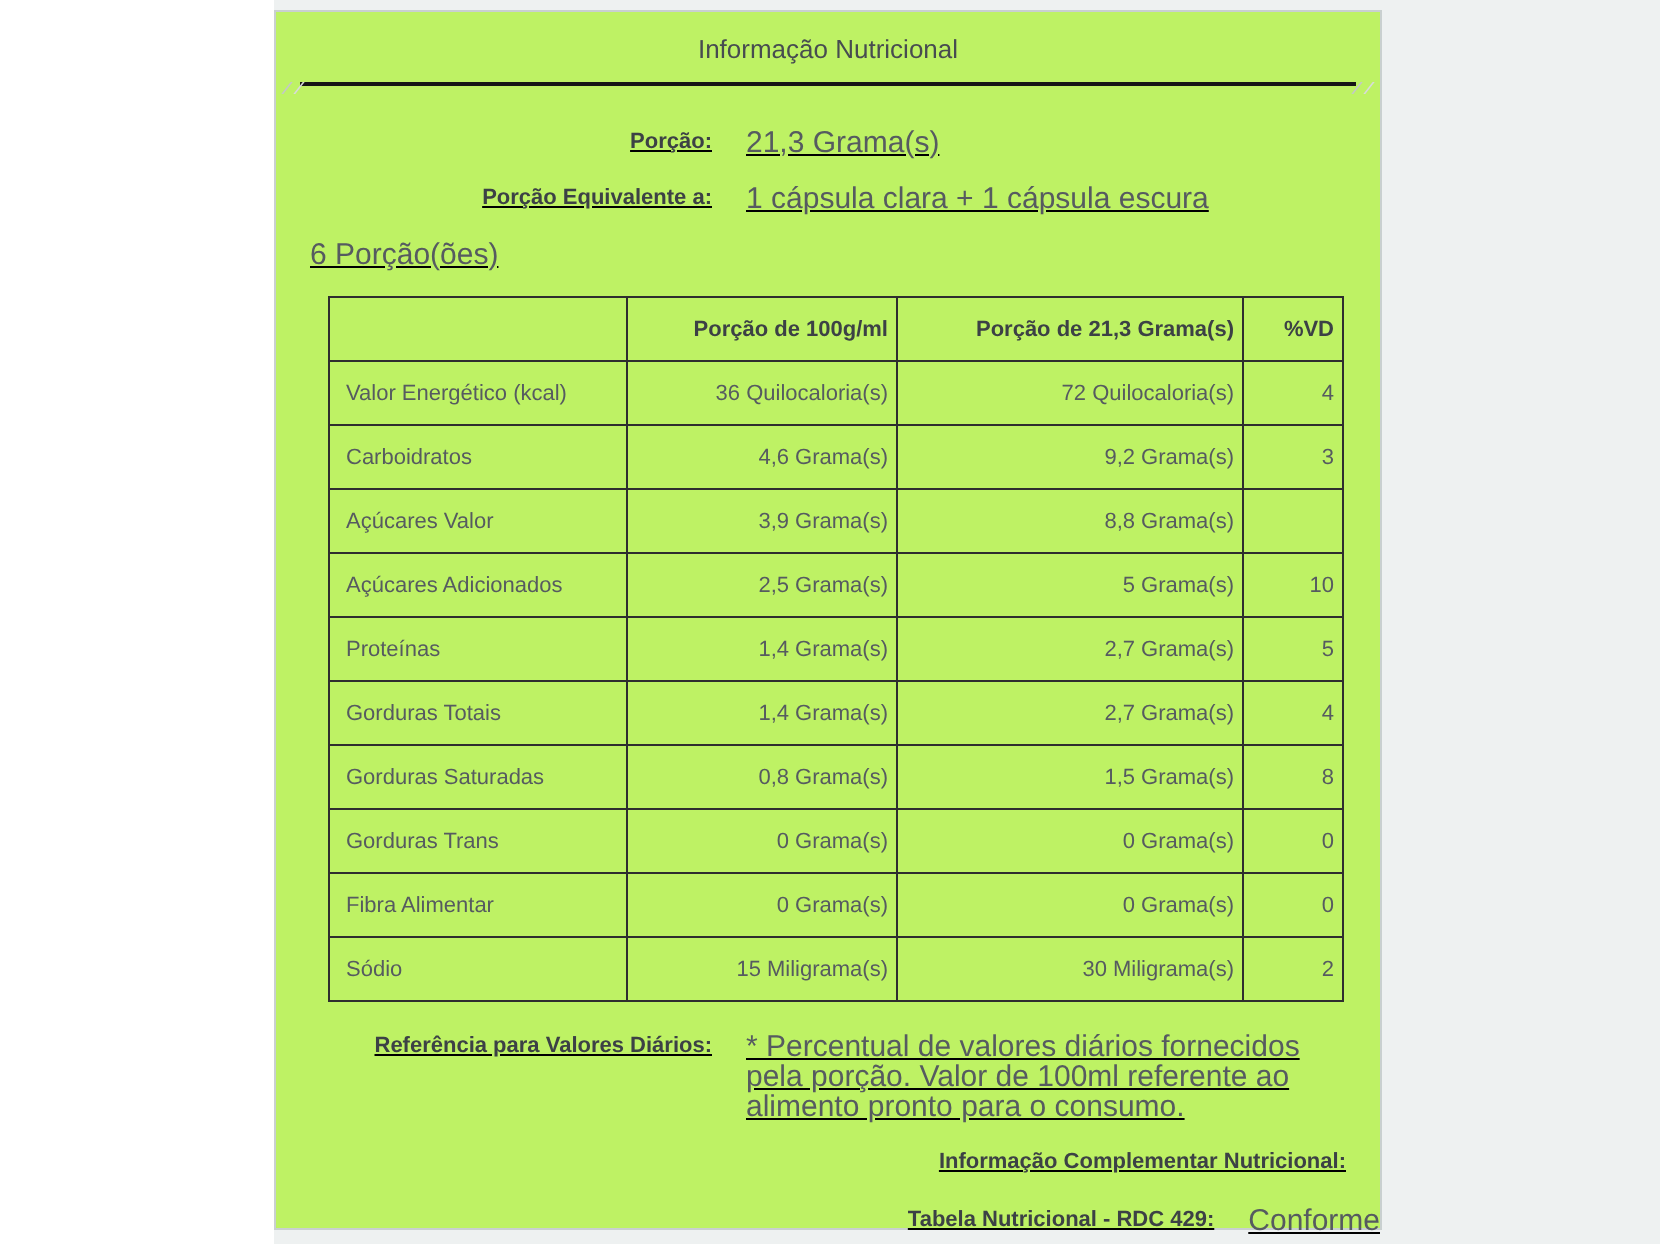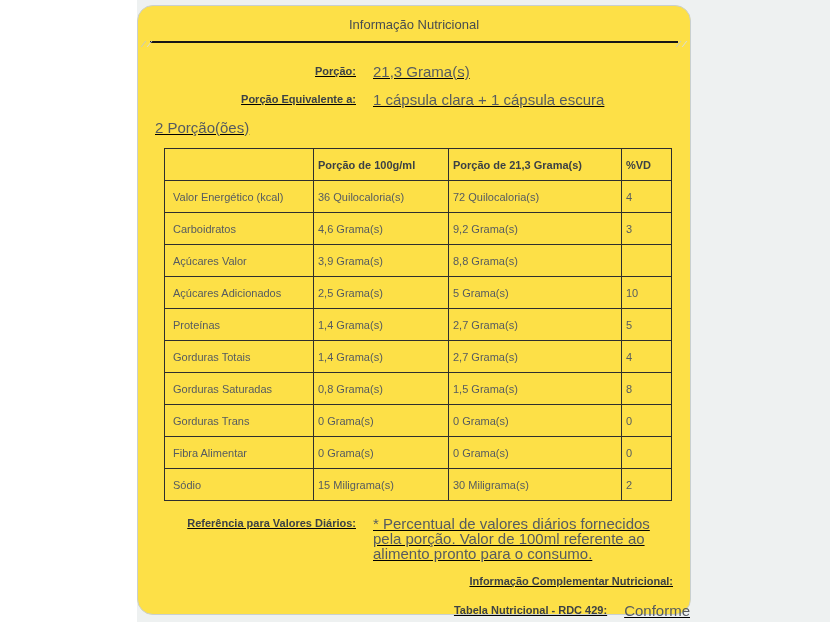--- a/index.html
+++ b/index.html
@@ -11,23 +11,23 @@
   }
   .bg-panel {
     position: absolute;
     left: 137px; top: 0; width: 693px; height: 622px;
     background: #eef1f1;
   }
   .card {
     position: absolute;
     left: 137px; top: 5px;
     width: 554px; height: 610px;
-    background: #fde047;
+    background: #bef264;
     border: 1px solid #c9d0d0;
-    border-radius: 16px;
+    border-radius: 0;
   }
   .card-title {
     margin-top: 11px;
     text-align: center;
     font-size: 13px;
     font-weight: 400;
     color: #474c50;
   }
   .title-divider {
     position: relative;
@@ -74,21 +74,21 @@
   table.nutri {
     margin: 7px 0 0 26px;
     border-collapse: collapse;
     table-layout: fixed;
     width: 507px;
   }
   table.nutri th, table.nutri td {
     border: 1px solid #2e2e2e;
     height: 32px;
     font-size: 11px;
-    text-align: left;
+    text-align: right;
     vertical-align: middle;
     color: #565b60;
     padding: 2px 4px;
     overflow: hidden;
   }
   table.nutri th {
     font-weight: 700;
     color: #3c4145;
   }
   table.nutri td.name-cell {
@@ -118,21 +118,21 @@
   <div class="summary">
     <div class="kv-row">
       <div class="kv-label">Porção:</div>
       <div class="kv-value">21,3 Grama(s)</div>
     </div>
     <div class="kv-row">
       <div class="kv-label">Porção Equivalente a:</div>
       <div class="kv-value">1 cápsula clara + 1 cápsula escura</div>
     </div>
     <div class="kv-row">
-      <div class="kv-value">2 Porção(ões)</div>
+      <div class="kv-value">6 Porção(ões)</div>
     </div>
   </div>
 
   <table class="nutri">
     <colgroup>
       <col class="col-name">
         <col class="col-p100">
         <col class="col-pserv">
         <col class="col-vd">
     </colgroup>

